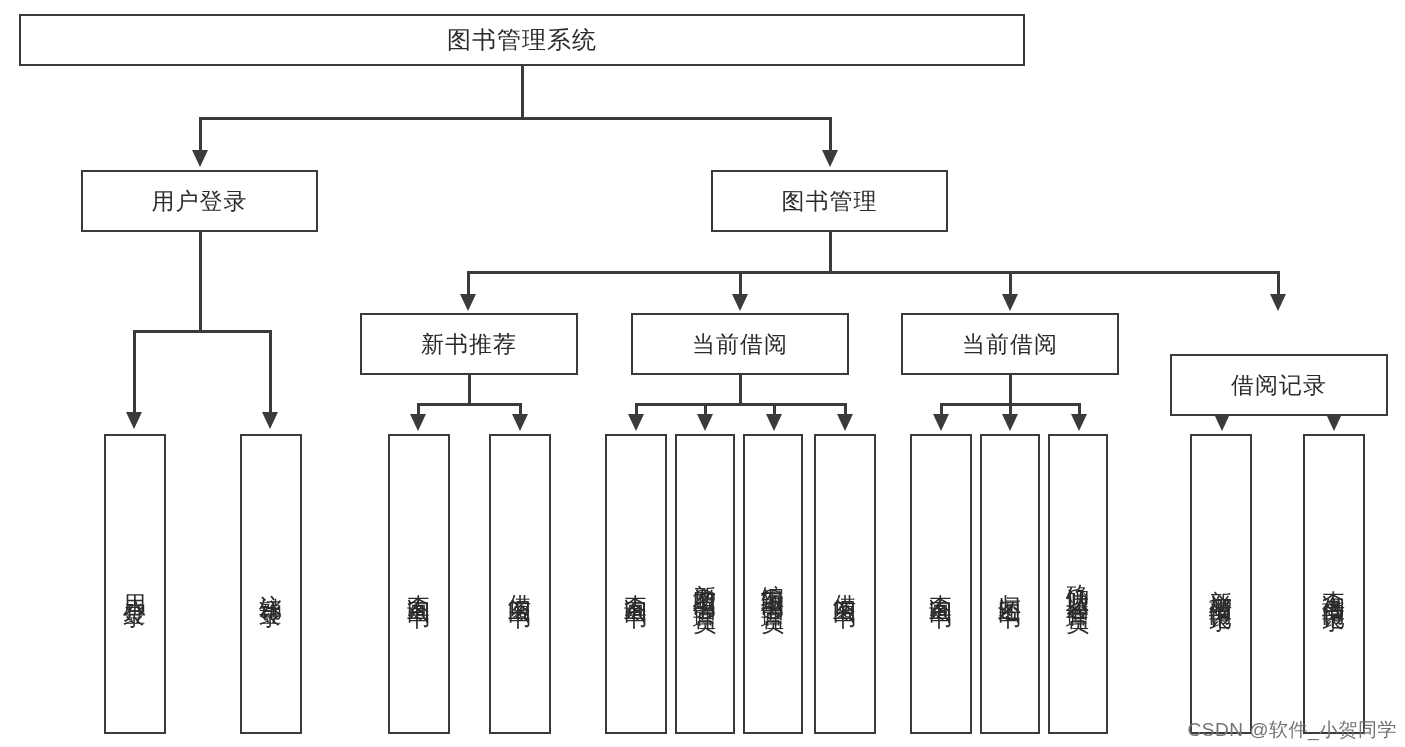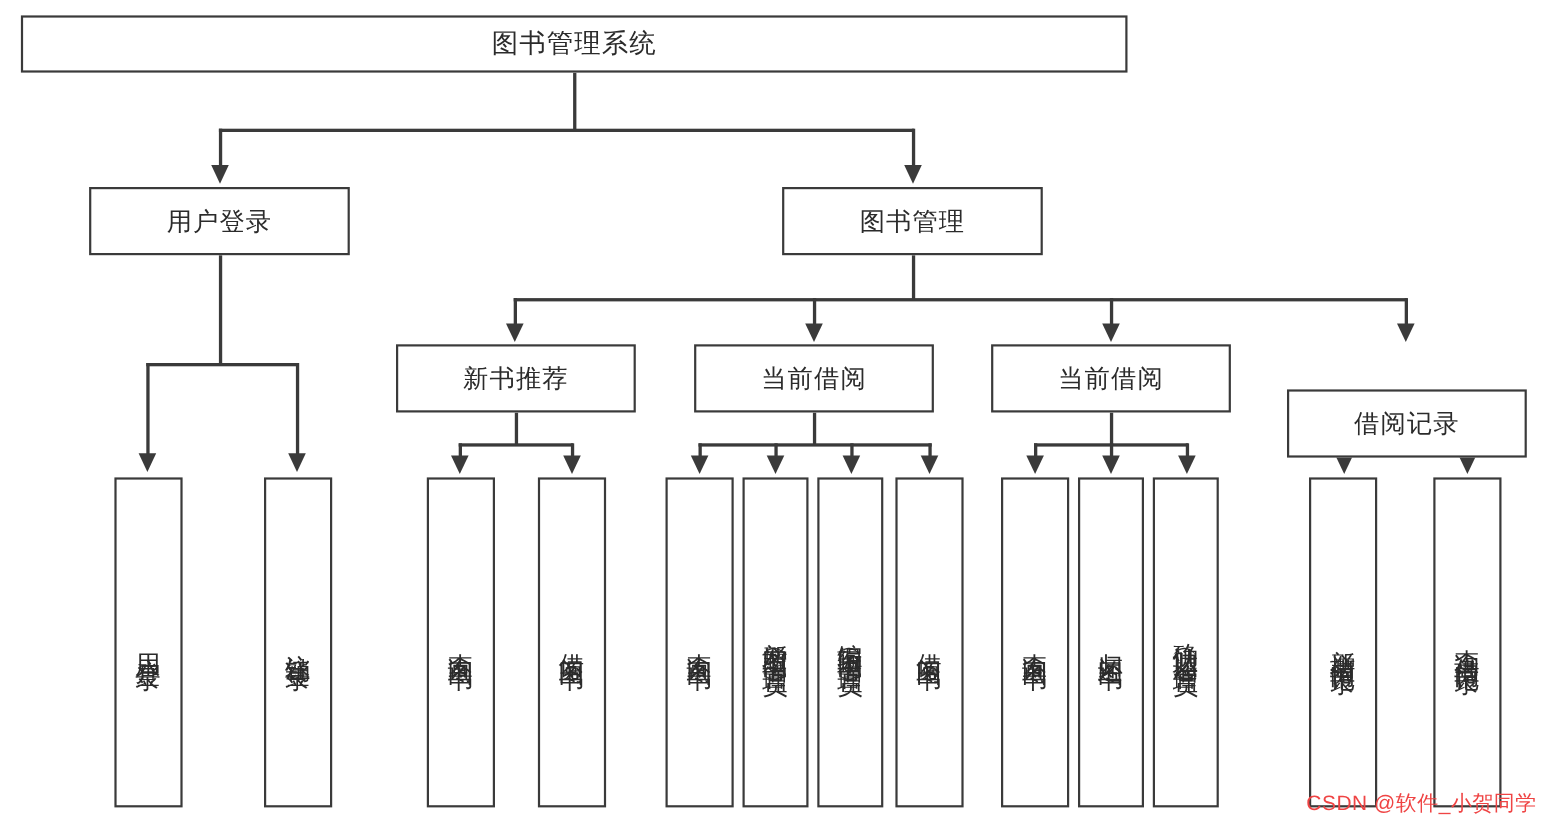--- a/index.html
+++ b/index.html
@@ -69,21 +69,21 @@
     border-right: 8px solid transparent;
     border-top: 17px solid #3a3a3a;
     z-index: 2;
   }
   
   #watermark {
     position: absolute;
     right: 8px;
     bottom: 4px;
     font-size: 19px;
-    color: #ef4444;
+    color: #737373;
     letter-spacing: 0.5px;
     z-index: 5;
     white-space: nowrap;
     font-family: "Liberation Sans", "DejaVu Sans", sans-serif;
     margin-top: 31px;
   }
 </style>
 </head>
 <body>
 

